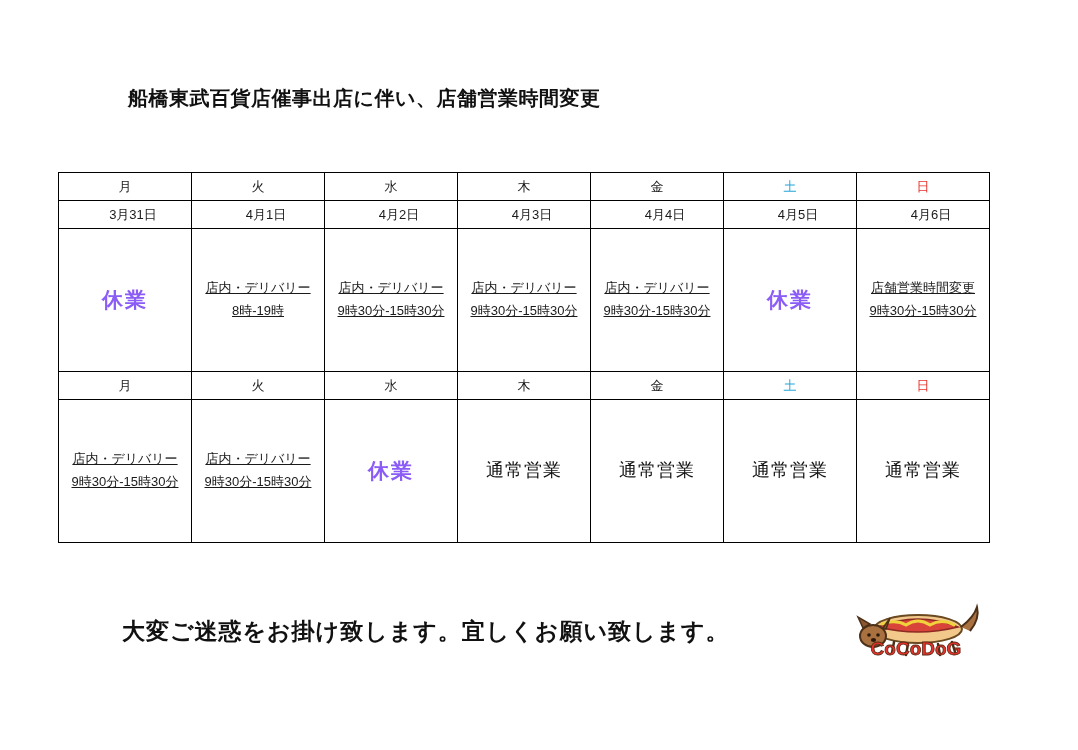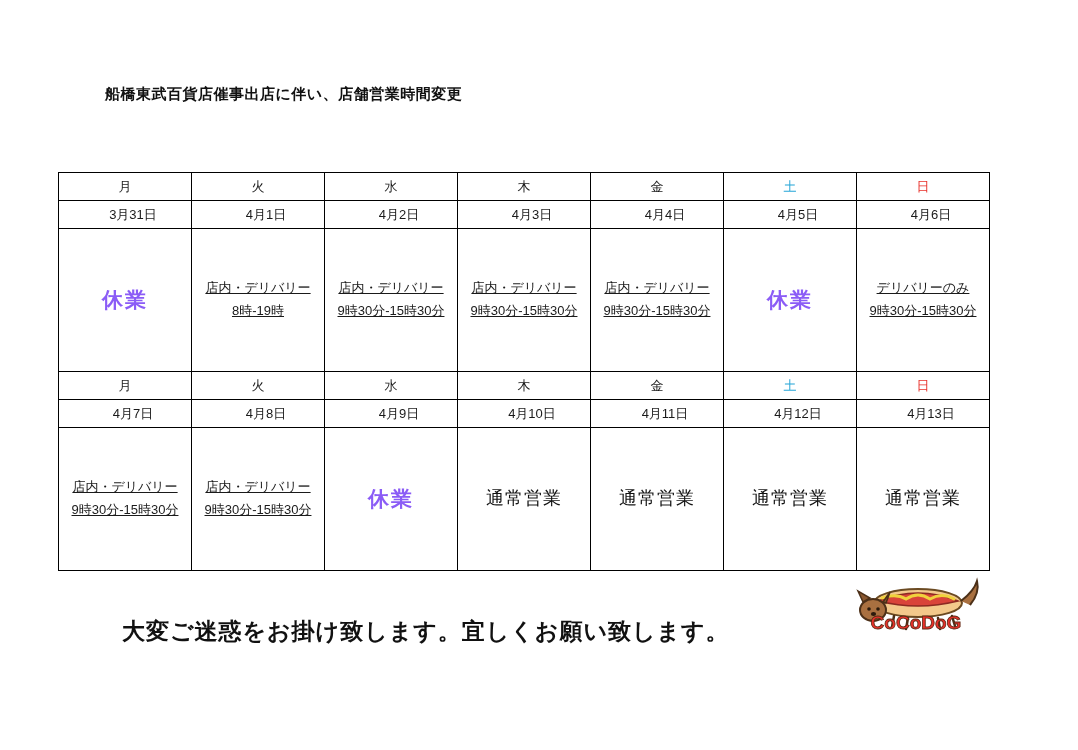--- a/index.html
+++ b/index.html
@@ -16,23 +16,23 @@
     position: relative;
   }
   .page {
     position: relative;
     width: 1078px;
     height: 750px;
     box-sizing: border-box;
   }
   .title {
     position: absolute;
-    left: 105px;
+    left: 128px;
     top: 85px;
-    font-size: 15px;
+    font-size: 20px;
     font-weight: bold;
     letter-spacing: 0.5px;
     color: #111111;
     white-space: nowrap;
   }
   .schedule {
     position: absolute;
     left: 58px;
     top: 172px;
     width: 932px;
@@ -86,21 +86,21 @@
     top: 616px;
     font-size: 23px;
     font-weight: bold;
     letter-spacing: 1px;
     color: #111111;
     white-space: nowrap;
   }
   .logo {
     position: absolute;
     left: 846px;
-    top: 577px;
+    top: 603px;
     width: 140px;
     height: 62px;
   }
   .logo svg { display: block; }
 </style>
 </head>
 <body>
 
 <div class="page">
 
@@ -153,44 +153,35 @@
           <span class="detail">
             <span>店内・デリバリー</span>
             <span class="line2">9時30分-15時30分</span>
           </span>
         </td>
         <td>
           <span class="closed">休業</span>
         </td>
         <td>
           <span class="detail">
-            <span>デリバリーのみ</span>
+            <span>店舗営業時間変更</span>
             <span class="line2">9時30分-15時30分</span>
           </span>
         </td>
       </tr>
 
       <tr class="row-day">
         <td><span>月</span></td>
         <td><span>火</span></td>
         <td><span>水</span></td>
         <td><span>木</span></td>
         <td><span>金</span></td>
         <td><span class="sat">土</span></td>
         <td><span class="sun">日</span></td>
       </tr>
-      <tr class="row-date">
-        <td><span>4月7日</span></td>
-        <td><span>4月8日</span></td>
-        <td><span>4月9日</span></td>
-        <td><span>4月10日</span></td>
-        <td><span>4月11日</span></td>
-        <td><span>4月12日</span></td>
-        <td><span>4月13日</span></td>
-      </tr>
       <tr class="row-body">
         <td>
           <span class="detail">
             <span>店内・デリバリー</span>
             <span class="line2">9時30分-15時30分</span>
           </span>
         </td>
         <td>
           <span class="detail">
             <span>店内・デリバリー</span>

